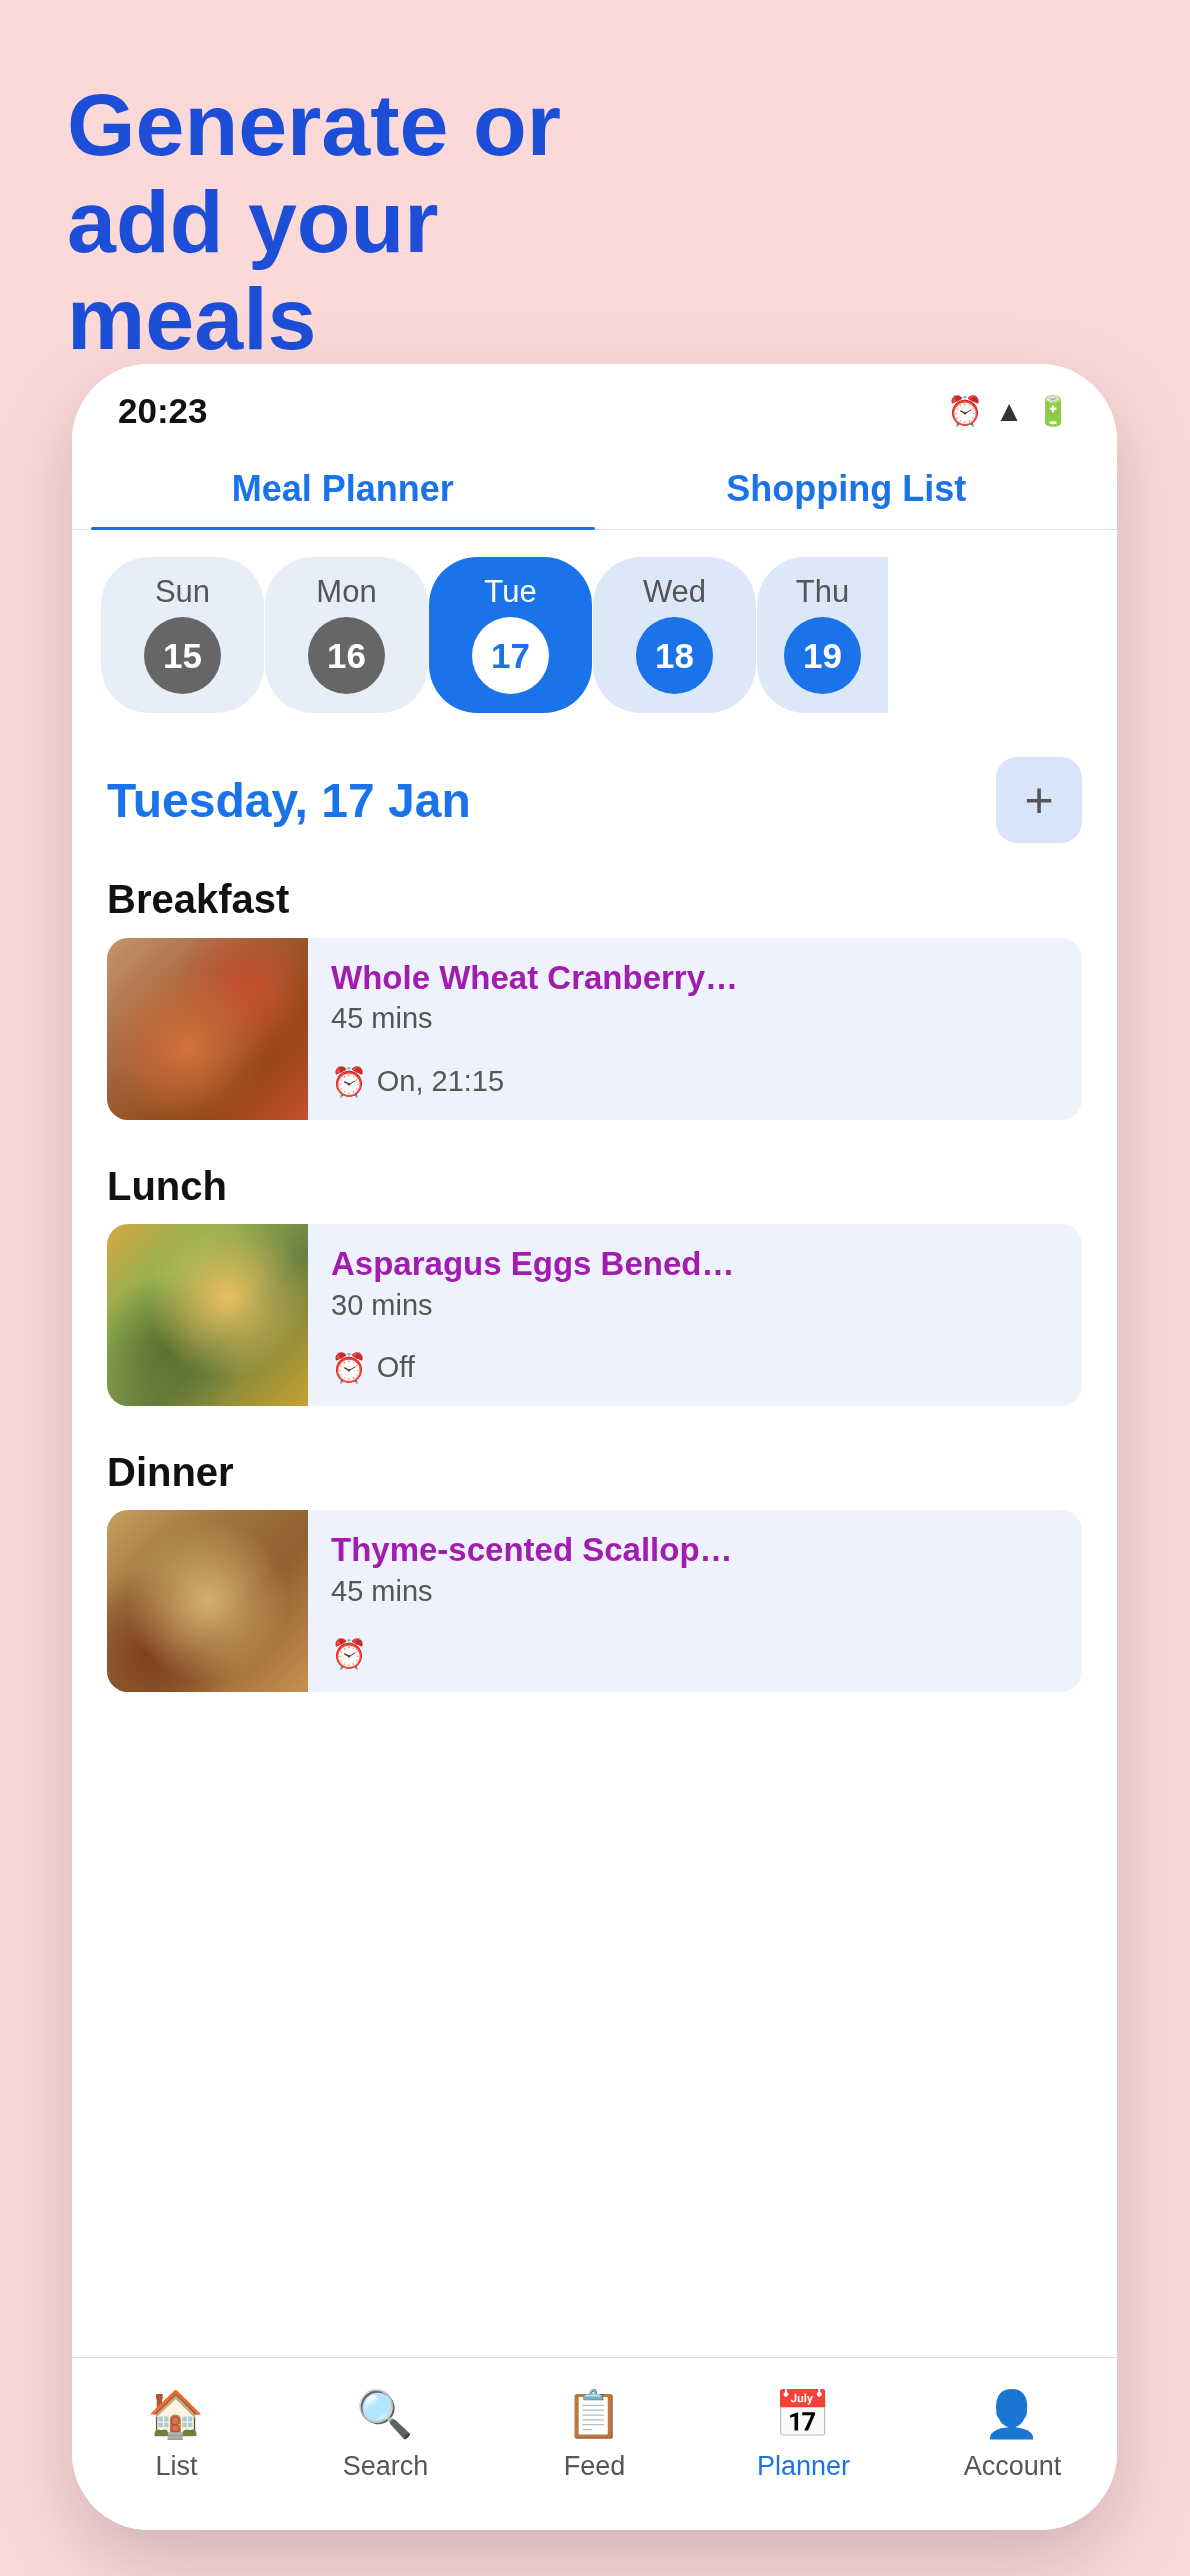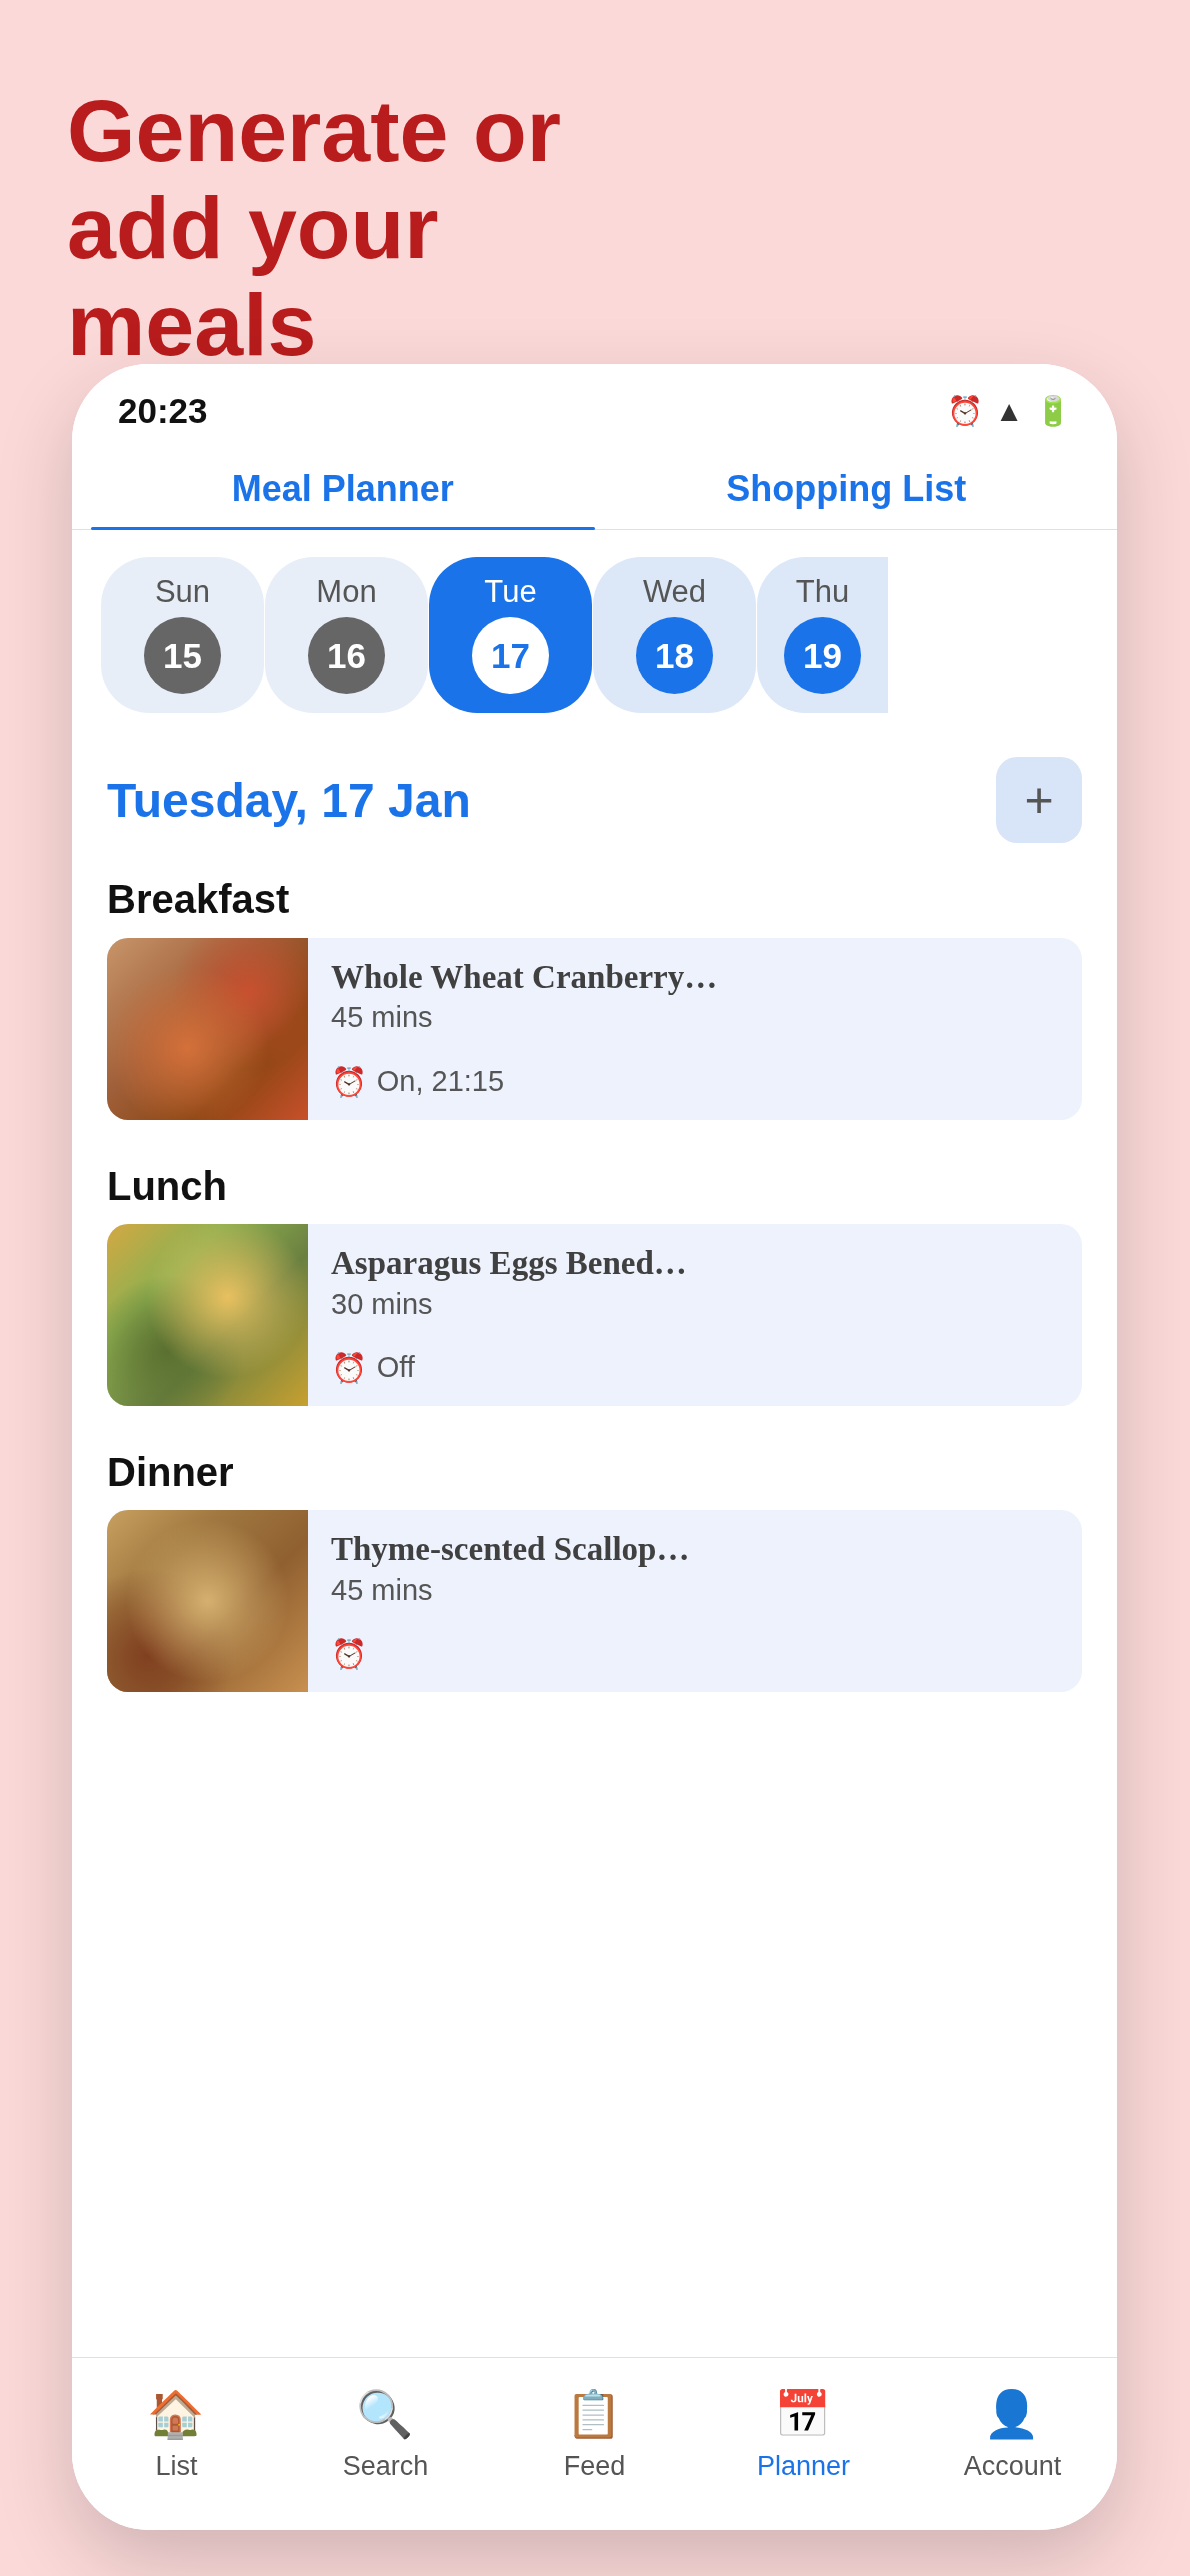--- a/index.html
+++ b/index.html
@@ -9,25 +9,25 @@
       width: 1190px;
       height: 2576px;
       background-color: #fcd9d9;
       font-family: -apple-system, BlinkMacSystemFont, 'Helvetica Neue', sans-serif;
       overflow: hidden;
       position: relative;
     }
 
     .hero-text {
       position: absolute;
-      top: 83px;
+      top: 77px;
       left: 67px;
       font-size: 88px;
       font-weight: 800;
-      color: #b91c1c;
+      color: #1d4ed8;
       line-height: 1.1;
       width: 575px;
     }
 
     .phone-container {
       position: absolute;
       top: 364px;
       left: 72px;
       width: 1045px;
       height: 2166px;
@@ -202,22 +202,21 @@
     .meal-info {
       flex: 1;
       padding: 21px 23px;
       display: flex;
       flex-direction: column;
       justify-content: space-between;
     }
     .meal-name {
       font-size: 33px;
       font-weight: 700;
-      color: #404040;
-      font-family: Liberation Serif, serif;
+      color: #a21caf;
     }
     .meal-time {
       font-size: 29px;
       color: #555;
       margin-top: 5.8px;
     }
     .meal-reminder {
       font-size: 29px;
       color: #555;
       display: flex;

